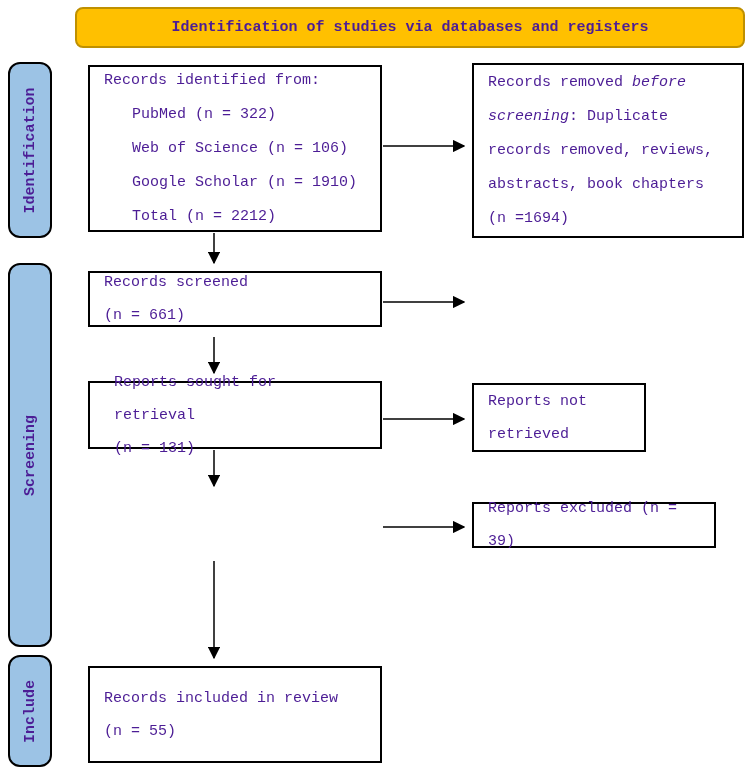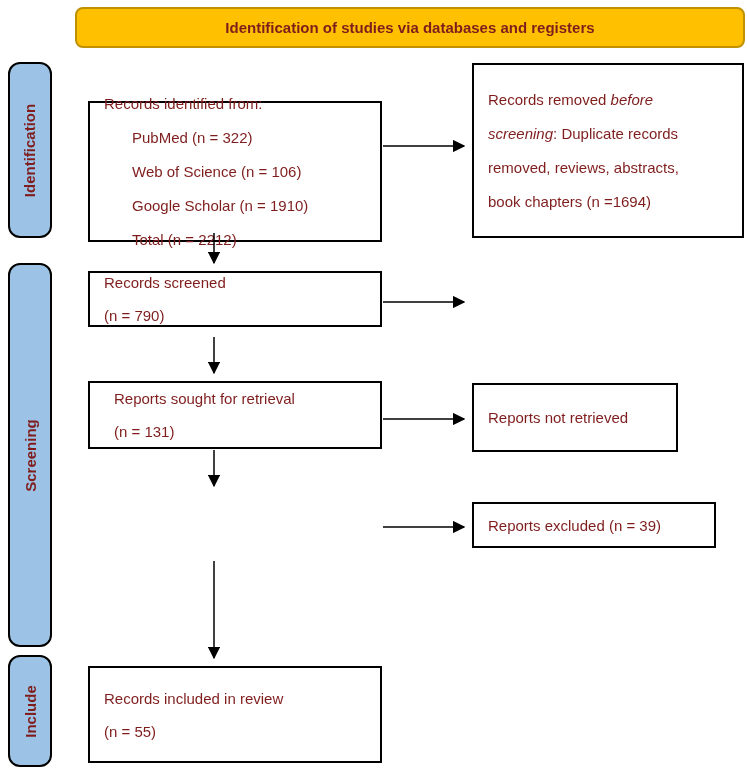--- a/index.html
+++ b/index.html
@@ -7,21 +7,22 @@
     padding: 0;
     background: #ffffff;
     font-family: "Liberation Sans", sans-serif;
   }
   #canvas {
     position: relative;
     width: 747px;
     height: 778px;
     background: #ffffff;
     overflow: hidden;
-    color: #7f1d1d;
+    color: #4c1d95;
+    font-family: Liberation Mono, monospace;
   }
   
   .banner {
     position: absolute;
     left: 75px; top: 7px;
     width: 670px; height: 41px;
     background: var(--header-bg, #FFC000);
     border: 2px solid var(--header-border, #BF9000);
     border-radius: 8px;
     box-sizing: border-box;
@@ -62,26 +63,26 @@
     display: flex;
     flex-direction: column;
     justify-content: center;
     font-size: 15px;
     line-height: 33px;
     padding: 4px 14px;
   }
   .box p { margin: 0; }
   .box .indent { padding-left: 28px; }
   .box .it { font-style: italic; }
-  #box-identified        { left: 88px;  top: 65px;  width: 294px; height: 141px; line-height: 34px; margin-top: 36px; }
+  #box-identified        { left: 88px;  top: 65px;  width: 294px; height: 167px; line-height: 34px; }
   #box-removed           { left: 472px; top: 63px;  width: 272px; height: 175px; line-height: 34px; padding-right: 28px; }
   #box-screened          { left: 88px;  top: 271px; width: 294px; height: 56px; justify-content: center; }
   #box-records-excluded  { left: 472px; top: 268px; width: 206px; height: 73px; }
   #box-sought            { left: 88px;  top: 381px; width: 294px; height: 68px; padding-left: 24px; }
-  #box-not-retrieved     { left: 472px; top: 383px; width: 206px; height: 69px; }
+  #box-not-retrieved     { left: 472px; top: 383px; width: 174px; height: 69px; }
   #box-assessed          { left: 88px;  top: 494px; width: 294px; height: 66px; }
   #box-reports-excluded  { left: 472px; top: 502px; width: 244px; height: 46px; }
   #box-included          { left: 88px;  top: 666px; width: 294px; height: 97px; }
   
   #arrows {
     position: absolute;
     left: 0; top: 0;
     width: 747px; height: 778px;
     pointer-events: none;
   }
@@ -114,21 +115,21 @@
     <p class="indent">Total (n = 2212)</p>
   </div>
 
   <div class="box" id="box-removed">
     <p><span>Records removed </span><span class="it">before screening</span><span>:</span>
     <span>Duplicate records removed, reviews, abstracts, book chapters (n =1694)</span></p>
   </div>
 
   <div class="box" id="box-screened">
     <p>Records screened</p>
-    <p>(n = 790)</p>
+    <p>(n = 661)</p>
   </div>
 
   <div class="box" id="box-sought">
     <p>Reports sought for retrieval</p>
     <p>(n = 131)</p>
   </div>
   <div class="box" id="box-not-retrieved">
     <p>Reports not retrieved</p>
   </div>
 

